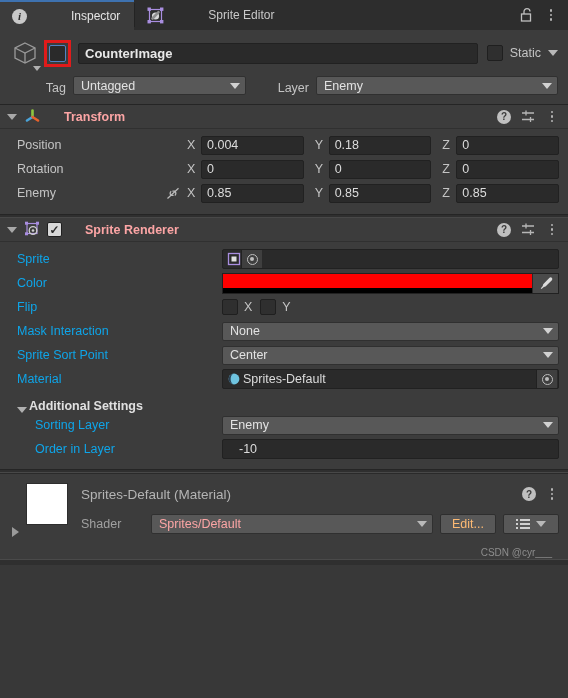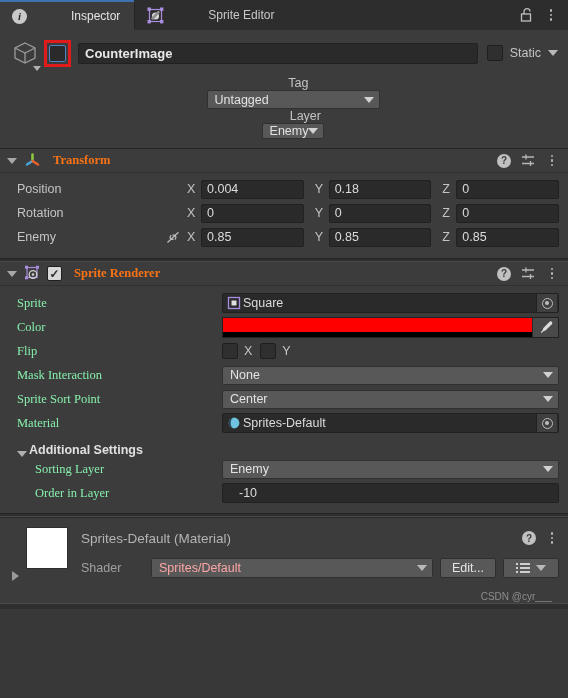--- a/index.html
+++ b/index.html
@@ -106,21 +106,21 @@
     border-left: 5px solid transparent;
     border-right: 5px solid transparent;
     border-top: 6px solid #b9b9b9;
   }
   .caret-sm {
     width: 0; height: 0;
     border-left: 4px solid transparent;
     border-right: 4px solid transparent;
     border-top: 5px solid #b0b0b0;
   }
-  .go-row2 { display: flex; align-items: center; margin-top: 8px; padding-left: 20px; flex-direction: column; }
+  .go-row2 { display: flex; align-items: flex-end; margin-top: 8px; padding-left: 20px; }
   .lbl-tag { width: 45px; text-align: right; padding-right: 7px; color: #c4c4c4; }
   .lbl-layer { width: 70px; text-align: right; padding-right: 7px; color: #c4c4c4; }
   .dd {
     height: 19px;
     background: #585858;
     border: 1px solid #303030;
     border-radius: 2px;
     display: flex; align-items: center;
     padding: 0 5px 0 7px;
     color: #e2e2e2;
@@ -142,21 +142,21 @@
     border-bottom: 1px solid #303030;
   }
   .foldout {
     width: 0; height: 0;
     border-left: 5px solid transparent;
     border-right: 5px solid transparent;
     border-top: 6px solid #a8a8a8;
     margin-right: 1px;
     cursor: pointer;
   }
-  .comp-title { font-weight: bold; font-size: 12.5px; color: #f97316; margin-left: 6px; font-family: Liberation Serif, serif; }
+  .comp-title { font-weight: bold; font-size: 12.5px; color: #fca5a5; margin-left: 17px; }
   .comp-head-right { margin-left: auto; display: flex; align-items: center; gap: 9px; }
   .help-ico {
     width: 14px; height: 14px; border-radius: 50%;
     background: #c0c0c0; color: #3c3c3c;
     font-size: 10px; font-weight: bold;
     display: flex; align-items: center; justify-content: center;
     cursor: pointer;
   }
   .cb-check {
     width: 15px; height: 15px; background: #d8d8d8;
@@ -180,21 +180,21 @@
     display: flex; align-items: center;
     padding: 0 5px;
     color: #dcdcdc;
     margin-right: 8px;
   }
   .numfield:last-child { margin-right: 0; }
   .link-ico { width: 22px; display:flex; align-items:center; justify-content:center; }
 
   
   .prow { display: flex; align-items: center; height: 24px; }
-  .plabel { width: 213px; color: #86efac; padding-left: 8px; font-family: Liberation Serif, serif; }
+  .plabel { width: 213px; color: #0ea5e9; padding-left: 8px; }
   .plabel.indent { padding-left: 26px; }
   .pfield { flex: 1; display: flex; align-items: center; }
   .objfield {
     flex: 1; height: 20px;
     background: #2a2a2a;
     border: 1px solid #212121;
     border-radius: 2px;
     display: flex; align-items: center;
     padding: 0 0 0 4px;
     color: #dcdcdc;
@@ -279,21 +279,21 @@
   .shader-dd {
     flex: 1; height: 20px;
     background: #585858; border: 1px solid #303030; border-radius: 2px;
     display: flex; align-items: center; padding: 0 5px 0 7px;
     color: #fca5a5;
   }
   .shader-dd .dd-txt { flex: 1; }
   .btn {
     height: 20px; min-width: 56px;
     background: #585858; border: 1px solid #2e2e2e; border-radius: 2px;
-    color: #e5e5e5;
+    color: #fdba74;
     display: flex; align-items: center; justify-content: center;
     margin-left: 7px;
     padding: 0 8px;
     cursor: pointer;
   }
   .btn-list {
     height: 20px; width: 56px;
     background: #585858; border: 1px solid #2e2e2e; border-radius: 2px;
     display: flex; align-items: center; justify-content: center; gap: 6px;
     margin-left: 7px;
@@ -490,21 +490,20 @@
     <div class="prow">
       <span class="plabel">Sprite</span>
       <span class="pfield">
         <span class="objfield">
           <span class="ico">
             <svg width="14" height="14" viewBox="0 0 14 14" style="vertical-align:-3px">
               <rect x="1.5" y="1.5" width="11" height="11" fill="none" stroke="#a98ee0" stroke-width="1.3"></rect>
               <rect x="4.5" y="4.5" width="5" height="5" fill="#e0e0e0"></rect>
             </svg>
           </span>
-          <span class="of-txt">Square</span>
           <span class="picker">
             <span class="picker-circle">
                 <i></i>
               </span>
           </span>
         </span>
       </span>
     </div>
 
     <div class="prow">

